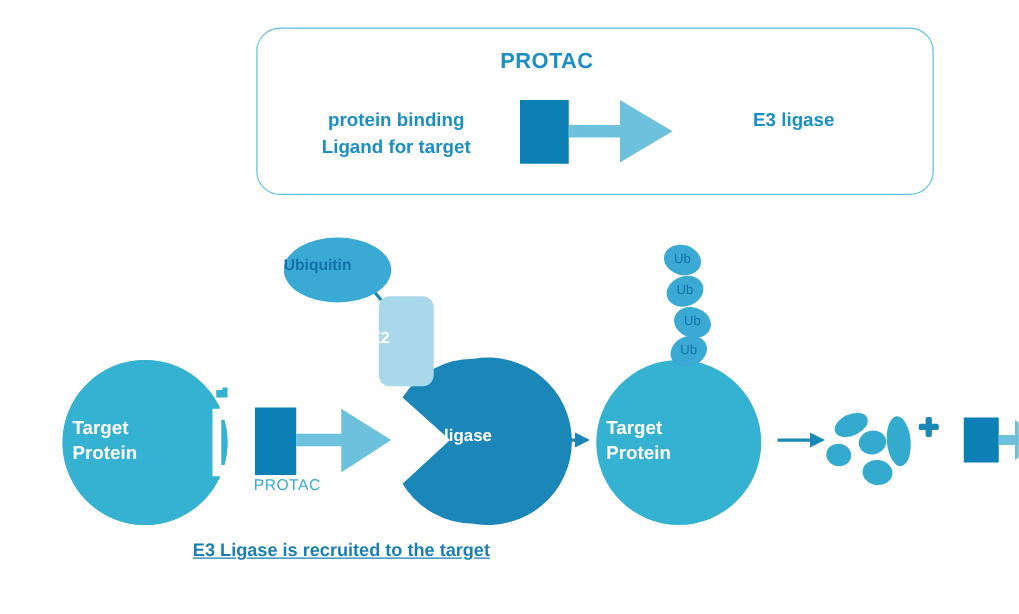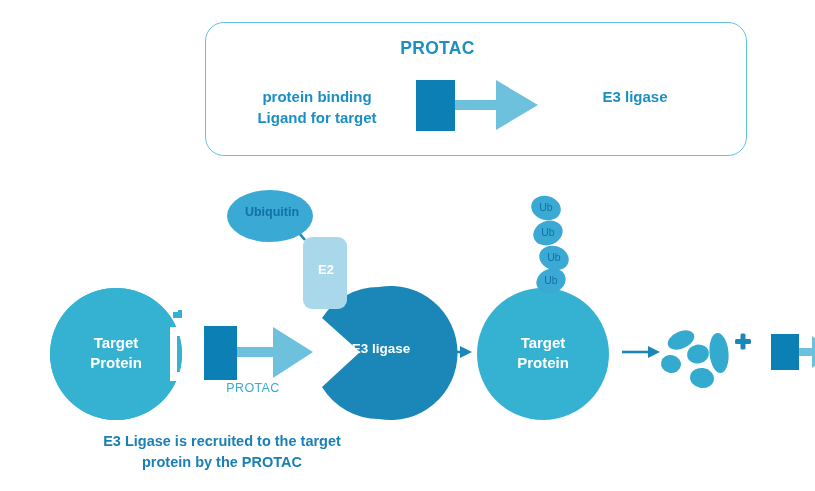--- a/index.html
+++ b/index.html
@@ -71,51 +71,51 @@
   .legend-left-text { left: 197px; }
   .legend-right-text { left: 515px; }
 
   
   .caption {
     position: absolute;
     font-size: 14.5px;
     font-weight: bold;
     color: #1a7fb5;
     line-height: 21px;
-    text-align: center;
+    text-align: right;
     width: 340px;
+    text-decoration: underline;
   }
   .caption-left  { left: 22px;  top: 431px; }
   .caption-right { left: 452px; top: 431px; }
 
   
   .shape-label {
     position: absolute;
-    text-align: center;
     pointer-events: none;
   }
 
   .lbl-target-protein-1 {
     left: 28px; top: 333px; width: 116px;
     font-size: 15px; font-weight: bold; color: #ffffff; line-height: 20px;
   }
   .lbl-target-protein-2 {
     left: 455px; top: 333px; width: 116px;
     font-size: 15px; font-weight: bold; color: #ffffff; line-height: 20px;
   }
   .lbl-e3-ligase {
     left: 305px; top: 341px; width: 92px;
     font-size: 13.5px; font-weight: bold; color: #ffffff;
   }
   .lbl-ubiquitin {
     left: 197px; top: 205px; width: 90px;
     font-size: 12.5px; font-weight: bold; color: #1271a8;
   }
   .lbl-e2 {
-    left: 276px; top: 262px; width: 40px;
+    left: 266px; top: 262px; width: 40px;
     font-size: 13px; font-weight: bold; color: #ffffff;
   }
   .lbl-protac-small {
     left: 173px; top: 381px; width: 100px;
     font-size: 12.5px; font-weight: normal; color: #3aa9d4; letter-spacing: 0.4px;
   }
   .lbl-ub {
     font-size: 10.5px; font-weight: normal; color: #1271a8;
     position: absolute; text-align: center; width: 24px;
   }
@@ -234,17 +234,16 @@
 
   <div class="shape-label lbl-protac-small">PROTAC</div>
 
   <div class="lbl-ub" style="left:504px; top:201px;">Ub</div>
   <div class="lbl-ub" style="left:506px; top:226px;">Ub</div>
   <div class="lbl-ub" style="left:512px; top:251px;">Ub</div>
   <div class="lbl-ub" style="left:509px; top:274px;">Ub</div>
 
   <div class="caption caption-left">
     <div>E3 Ligase is recruited to the target</div>
-    <div>protein by the PROTAC</div>
   </div>
 
 
 </div>
 
 </body></html>

